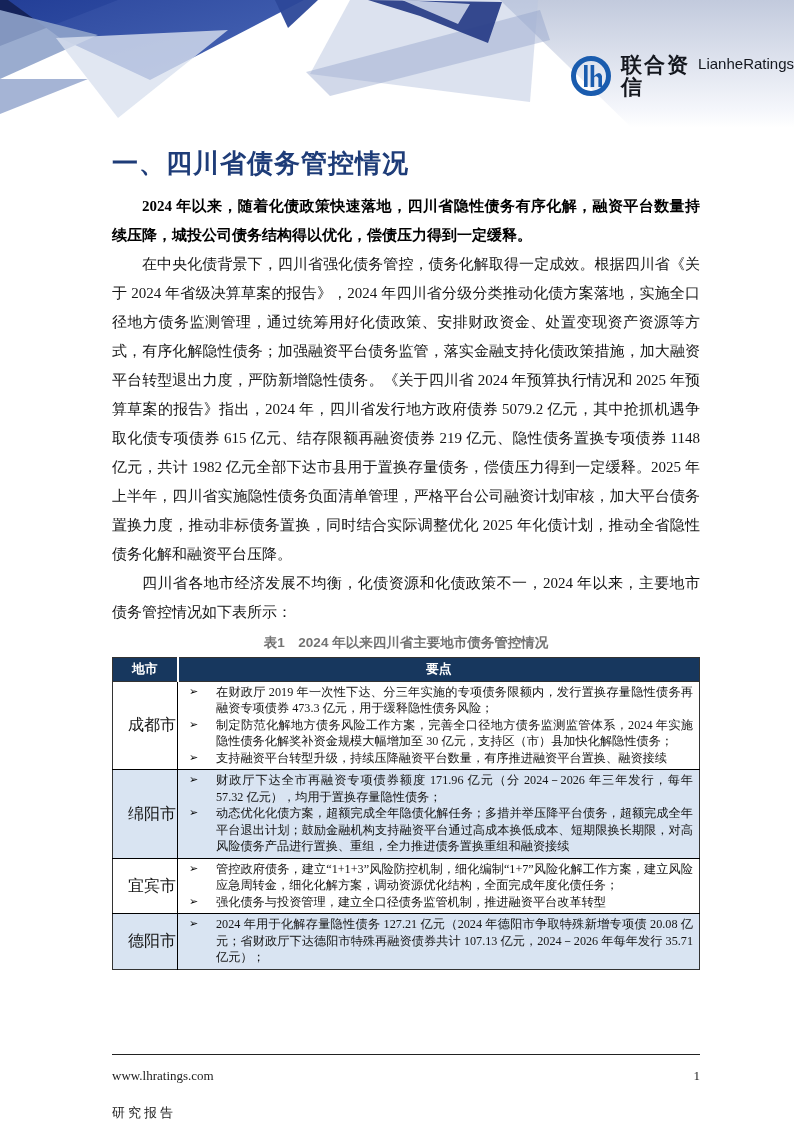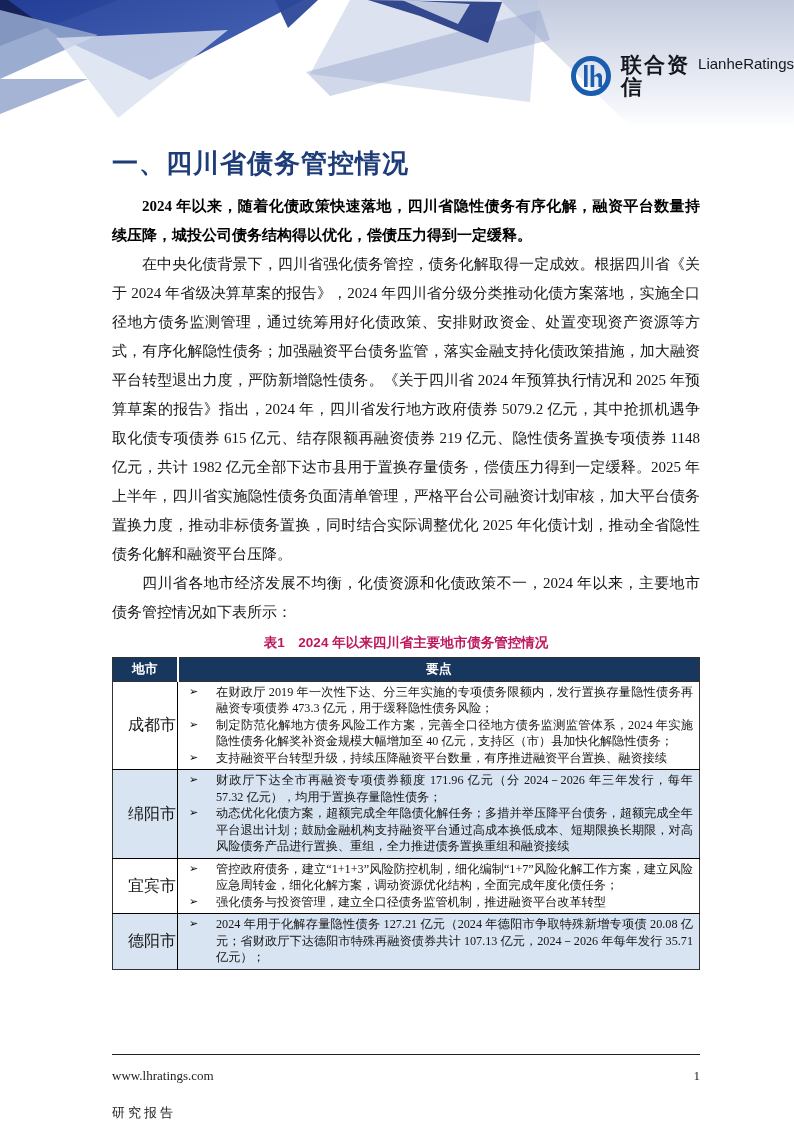--- a/index.html
+++ b/index.html
@@ -22,21 +22,21 @@
   .section-title{
     font-family:"Liberation Sans","DejaVu Sans",sans-serif;font-weight:bold;
     font-size:26px;color:#1e3c78;margin:0 0 11px 0;letter-spacing:1px;
   }
   .content p{margin:0;text-indent:2em;font-size:15px;line-height:29px;
     text-align:justify;text-justify:inter-ideograph;}
   p.lead{font-weight:bold;color:#000;}
   
   .tbl-wrap{margin-top:7px;}
   .tbl-title{font-family:"Liberation Sans","DejaVu Sans",sans-serif;font-weight:bold;
-    font-size:13.5px;color:#be185d;text-align:center;margin:0 0 5px 0;}
+    font-size:13.5px;color:#737373;text-align:center;margin:0 0 5px 0;}
   table.debt{width:100%;border-collapse:collapse;border:1px solid #333;
     font-size:12.2px;line-height:16.5px;}
   table.debt th{
     background:#17375e;color:#ffffff;font-family:"Liberation Sans","DejaVu Sans",sans-serif;
     font-weight:bold;font-size:12.8px;padding:3px 0;border-bottom:1px solid #333;}
   th.col-city{width:62px;border-right:2px solid #ffffff;}
   td.city{width:62px;text-align:right;font-size:16px;border-right:1.3px solid #000;
     vertical-align:middle;margin-left:24px;}
   tr.data-row{border-top:1px solid #000;}
   tr.alt{background:#d9e4f2;}
@@ -109,21 +109,21 @@
           <tr>
         <th class="col-city">地市</th>
         <th>要点</th>
       </tr>
 
       <tr class="data-row">
         <td class="city">成都市</td>
         <td class="points-cell">
           <ul class="points">
             <li><span class="bullet">➢</span><span>在财政厅 2019 年一次性下达、分三年实施的专项债务限额内，发行置换存量隐性债务再融资专项债券 473.3 亿元，用于缓释隐性债务风险；</span></li>
-            <li><span class="bullet">➢</span><span>制定防范化解地方债务风险工作方案，完善全口径地方债务监测监管体系，2024 年实施隐性债务化解奖补资金规模大幅增加至 40 亿元，支持区（市）县加快化解隐性债务；</span></li>
+            <li><span class="bullet">➢</span><span>制定防范化解地方债务风险工作方案，完善全口径地方债务监测监管体系，2024 年实施隐性债务化解奖补资金规模大幅增加至 30 亿元，支持区（市）县加快化解隐性债务；</span></li>
             <li><span class="bullet">➢</span><span>支持融资平台转型升级，持续压降融资平台数量，有序推进融资平台置换、融资接续</span></li>
           </ul>
         </td>
       </tr>
 
       <tr class="data-row alt">
         <td class="city">绵阳市</td>
         <td class="points-cell">
           <ul class="points">
             <li><span class="bullet">➢</span><span>财政厅下达全市再融资专项债券额度 171.96 亿元（分 2024－2026 年三年发行，每年 57.32 亿元），均用于置换存量隐性债务；</span></li>

